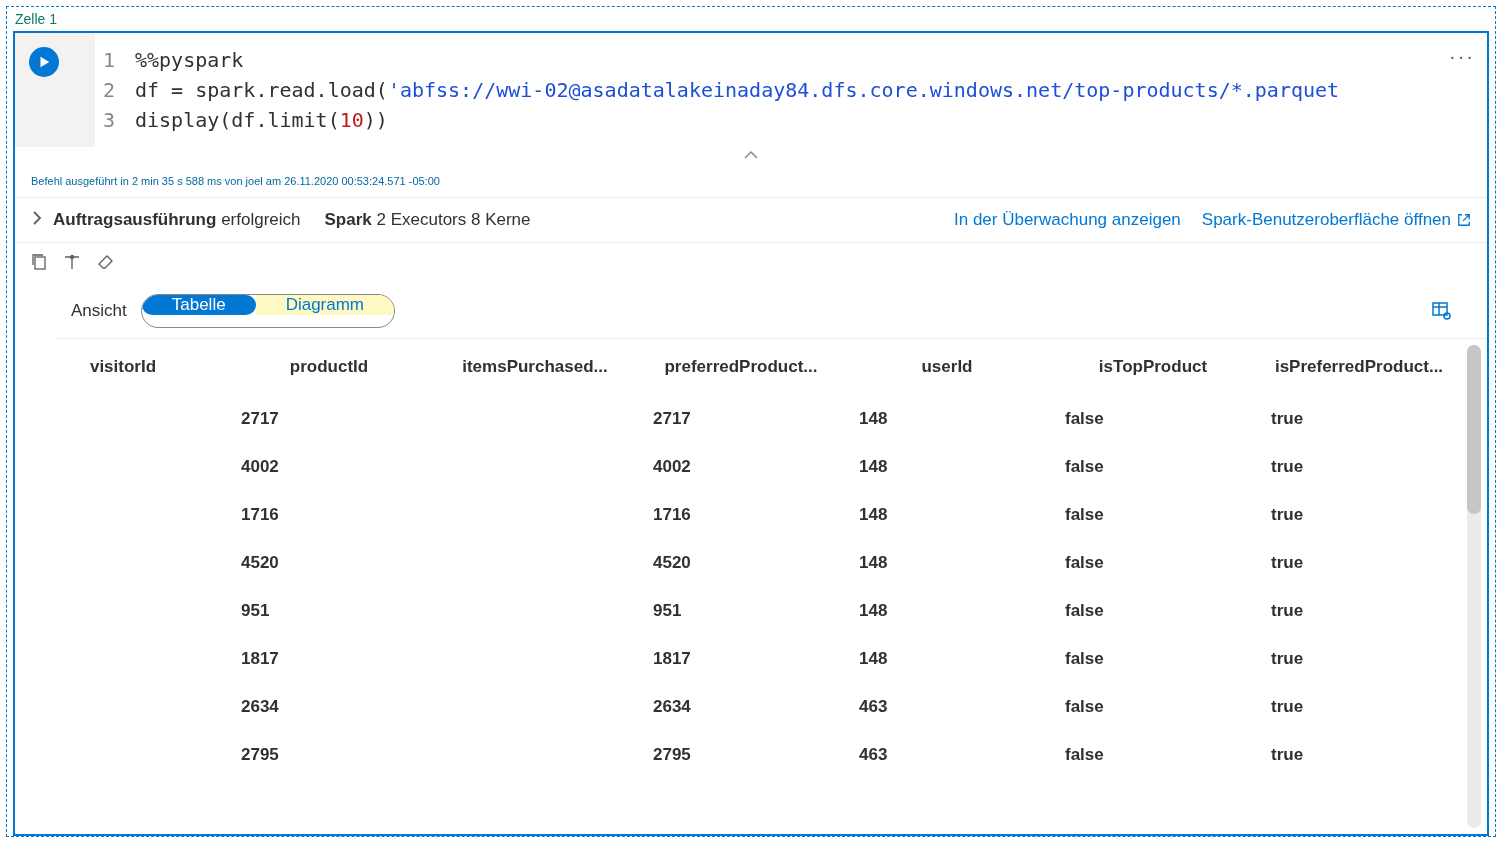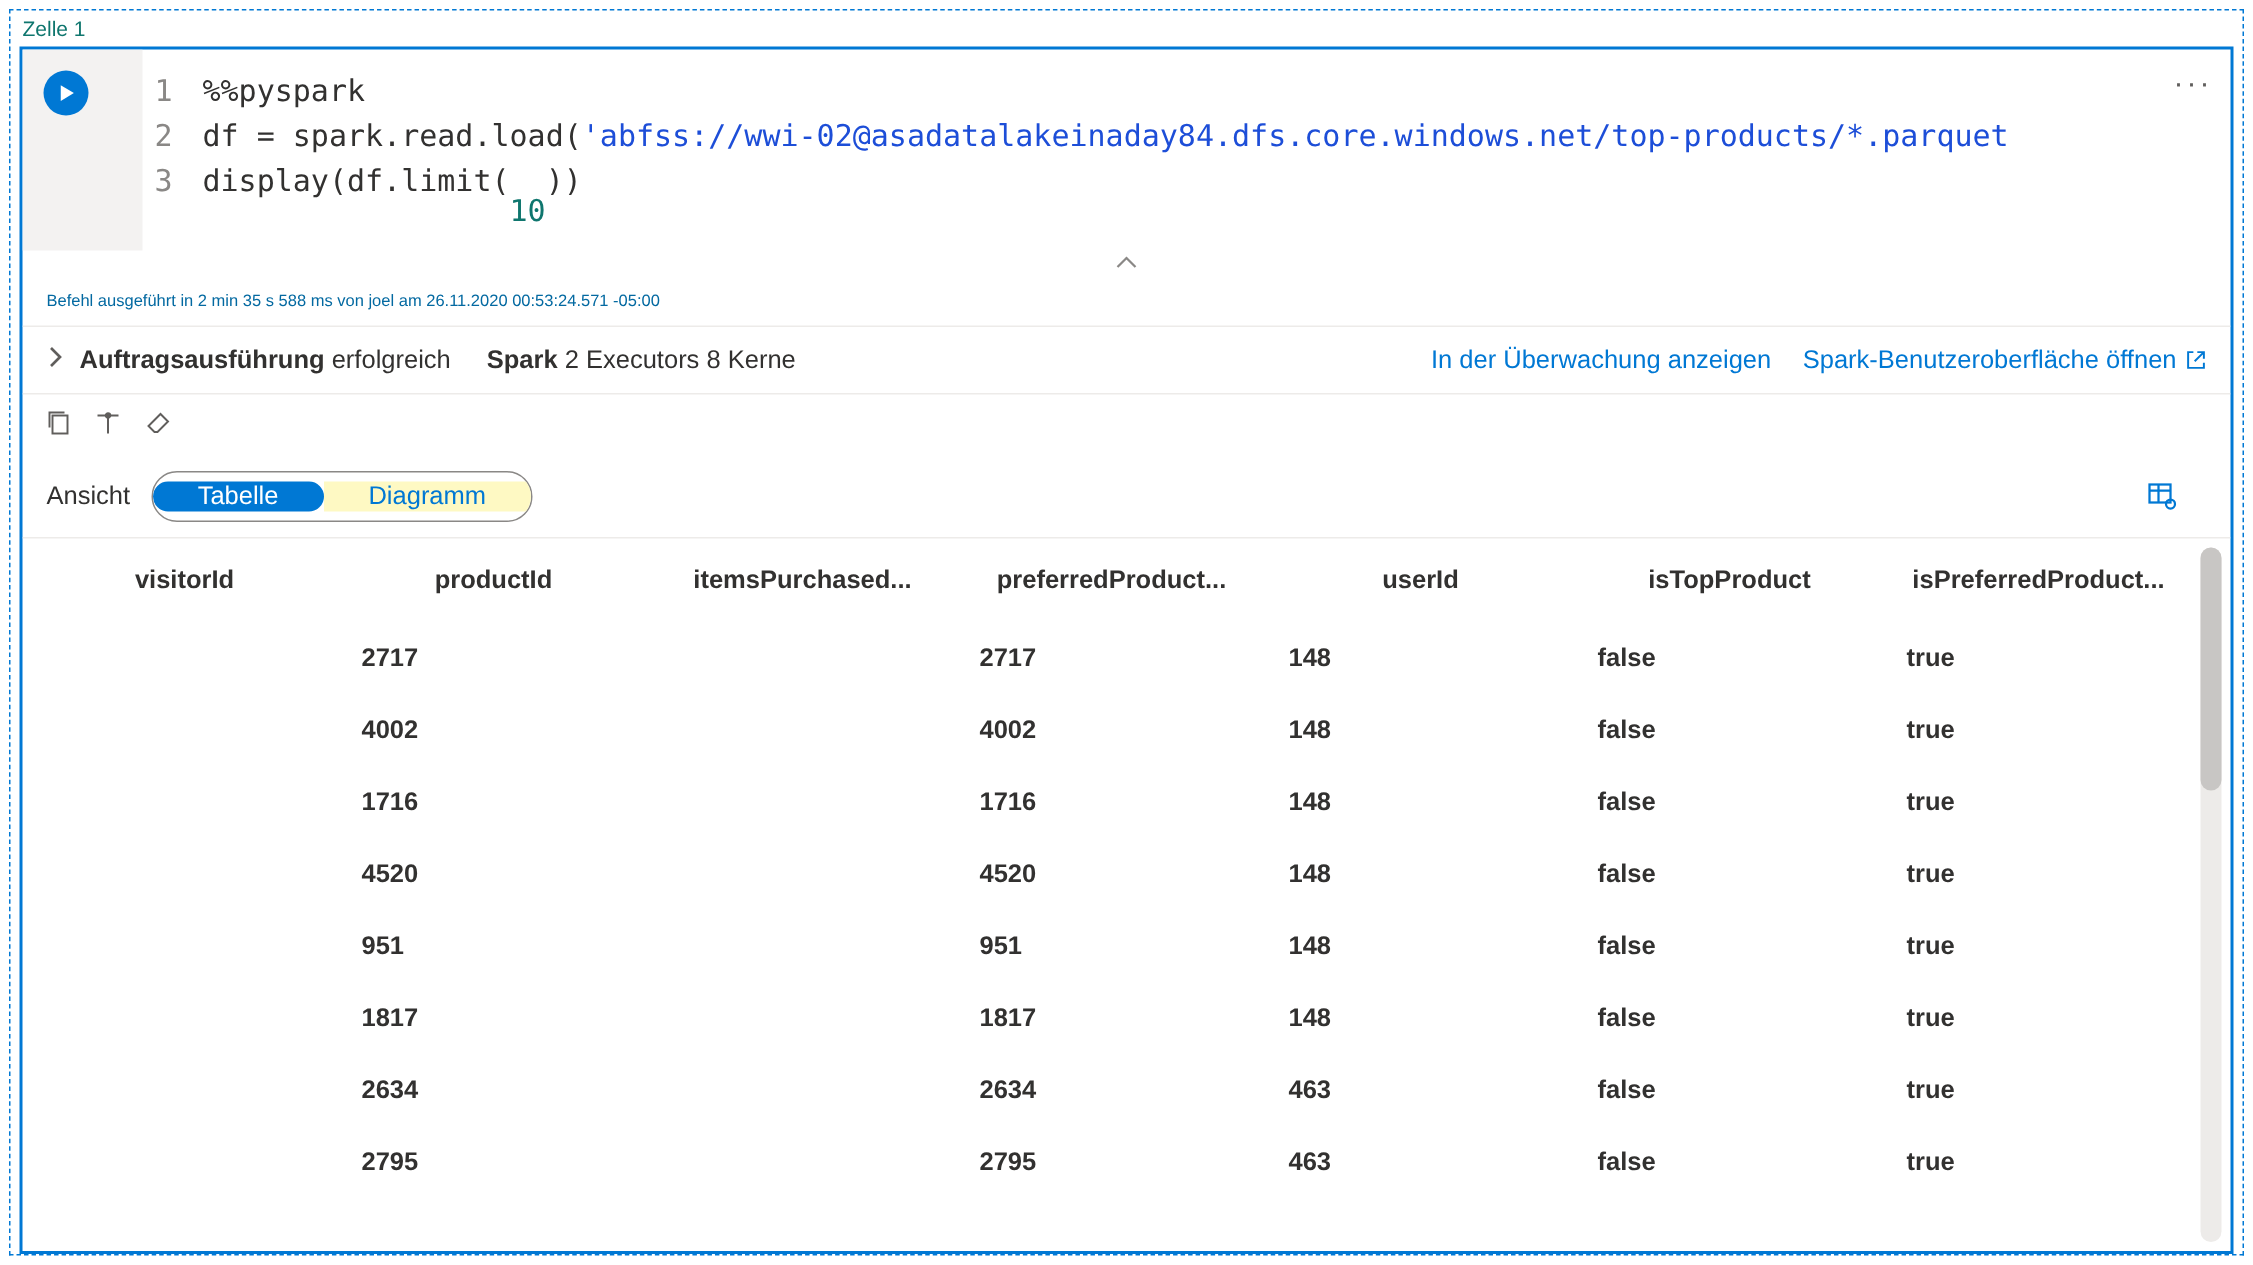--- a/index.html
+++ b/index.html
@@ -67,21 +67,21 @@
     }
     .code-line { display: flex; }
     .ln {
       width: 40px;
       text-align: right;
       color: #8a8886;
       padding-right: 20px;
       user-select: none;
     }
     .tk-str { color: #1d4ed8; }
-    .tk-num { color: #0f766e; margin-top: 20px; }
+    .tk-num { color: #b91c1c; }
     .more-btn {
       position: absolute;
       right: 12px;
       top: 12px;
       cursor: pointer;
       color: #605e5c;
       font-size: 20px;
       letter-spacing: 2px;
     }
     .collapse-caret {
@@ -121,29 +121,30 @@
       padding: 10px 16px 4px 16px;
       color: #605e5c;
     }
     .toolbar-row .icon { cursor: pointer; }
     .view-row {
       display: flex;
       align-items: center;
       padding: 16px 16px 10px 16px;
       gap: 14px;
       border-bottom: 1px solid #edebe9;
+      margin-left: 40px;
     }
     .view-label { font-size: 17px; color: #323130; }
     .pill-group {
       display: inline-flex;
       border: 1px solid #8a8886;
       border-radius: 20px;
       overflow: hidden;
       height: 34px;
-      align-items: center;
+      align-items: flex-start;
     }
     .pill {
       padding: 0 30px;
       display: flex;
       align-items: center;
       font-size: 17px;
       cursor: pointer;
       color: #0078d4;
       background: #fef9c3;
     }

